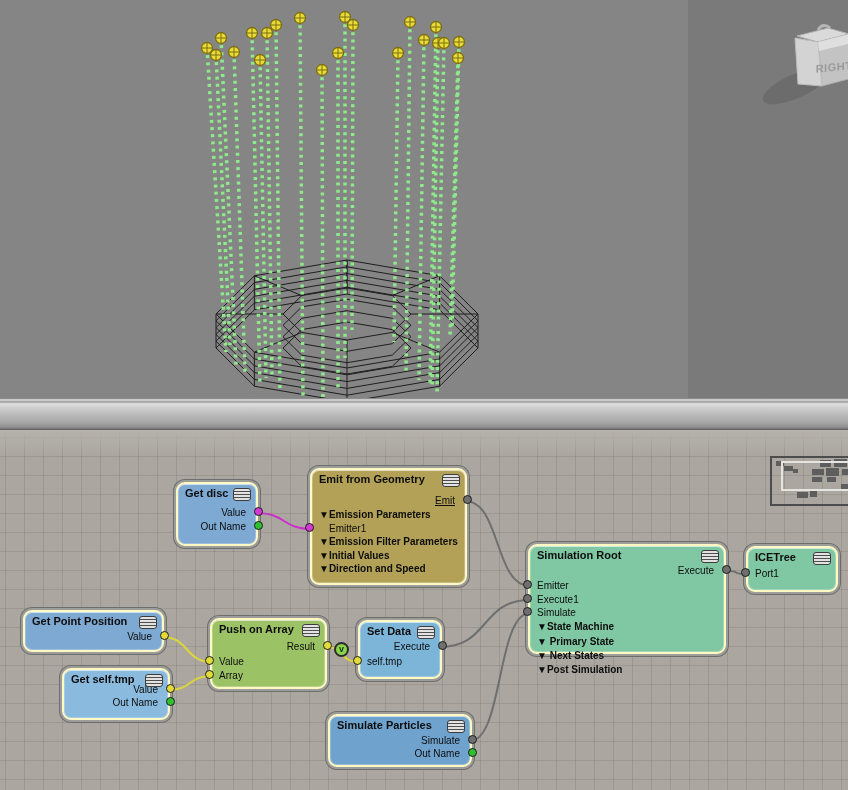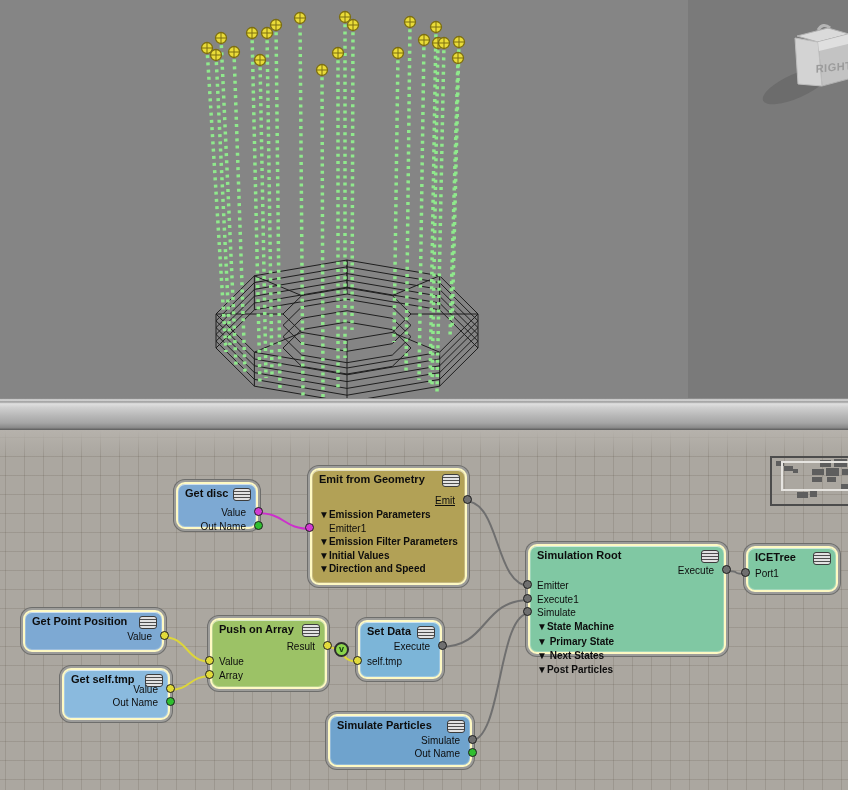--- a/index.html
+++ b/index.html
@@ -231,21 +231,21 @@
       <path d="M256,513 C286.8,513 281.2,529 312,529" fill="none" stroke="#cc2fcc" stroke-width="2"></path>
       <path d="M465,501 C500.75,501 494.25,586 530,586" fill="none" stroke="#6f6f6f" stroke-width="2"></path>
       <path d="M162,637 C189.5,637 184.5,662 212,662" fill="none" stroke="#ddd63a" stroke-width="2"></path>
       <path d="M168,690 C192.2,690 187.8,676 212,676" fill="none" stroke="#ddd63a" stroke-width="2"></path>
       <path d="M325,647 C347,647 338,662 360,662" fill="none" stroke="#ddd63a" stroke-width="2"></path>
       <path d="M440,647 C489.5,647 480.5,600 530,600" fill="none" stroke="#6f6f6f" stroke-width="2"></path>
       <path d="M470,741 C503,741 497,613 530,613" fill="none" stroke="#6f6f6f" stroke-width="2"></path>
       <path d="M724,571 C746,571 726,574 748,574" fill="none" stroke="#6f6f6f" stroke-width="2"></path>
     </svg>
   <div id="nodes">
-      <div class="node" style="left: 176px; top: 482px; width: 82px; height: 47px; background: rgb(125, 169, 211);">
+      <div class="node" style="left: 176px; top: 482px; width: 82px; height: 64px; background: rgb(125, 169, 211);">
         <div class="node-title">Get disc</div>
         <div class="menu-icon"></div>
         <div class="row right" style="top: 22px;">Value</div>
         <div class="port" style="background: rgb(210, 58, 210); top: 23px; right: -7px;"></div>
         <div class="row right" style="top: 36px;">Out Name</div>
         <div class="port" style="background: rgb(47, 191, 47); top: 37px; right: -7px;"></div>
       </div>
       <div class="node" style="left: 310px; top: 468px; width: 157px; height: 117px; background: rgb(178, 161, 86);">
         <div class="node-title">Emit from Geometry</div>
         <div class="menu-icon"></div>
@@ -305,21 +305,21 @@
         <div class="port" style="background: rgb(111, 111, 111); top: 19px; right: -7px;"></div>
         <div class="row left" style="top: 33px;">Emitter</div>
         <div class="port" style="background: rgb(111, 111, 111); top: 34px; left: -7px;"></div>
         <div class="row left" style="top: 47px;">Execute1</div>
         <div class="port" style="background: rgb(111, 111, 111); top: 48px; left: -7px;"></div>
         <div class="row left" style="top: 60px;">Simulate</div>
         <div class="port" style="background: rgb(111, 111, 111); top: 61px; left: -7px;"></div>
         <div class="row bold left" style="top: 74px;">▼State Machine</div>
         <div class="row bold left" style="top: 89px;">▼ Primary State</div>
         <div class="row bold left" style="top: 103px;">▼ Next States</div>
-        <div class="row bold left" style="top: 117px;">▼Post Particles</div>
+        <div class="row bold left" style="top: 117px;">▼Post Simulation</div>
       </div>
       <div class="node" style="left: 746px; top: 546px; width: 92px; height: 46px; background: rgb(128, 200, 163);">
         <div class="node-title">ICETree</div>
         <div class="menu-icon"></div>
         <div class="row left" style="top: 19px;">Port1</div>
         <div class="port" style="background: rgb(111, 111, 111); top: 20px; left: -7px;"></div>
       </div>
     </div>
 
   <div id="badge" style="left: 334px; top: 642px;">v</div>

